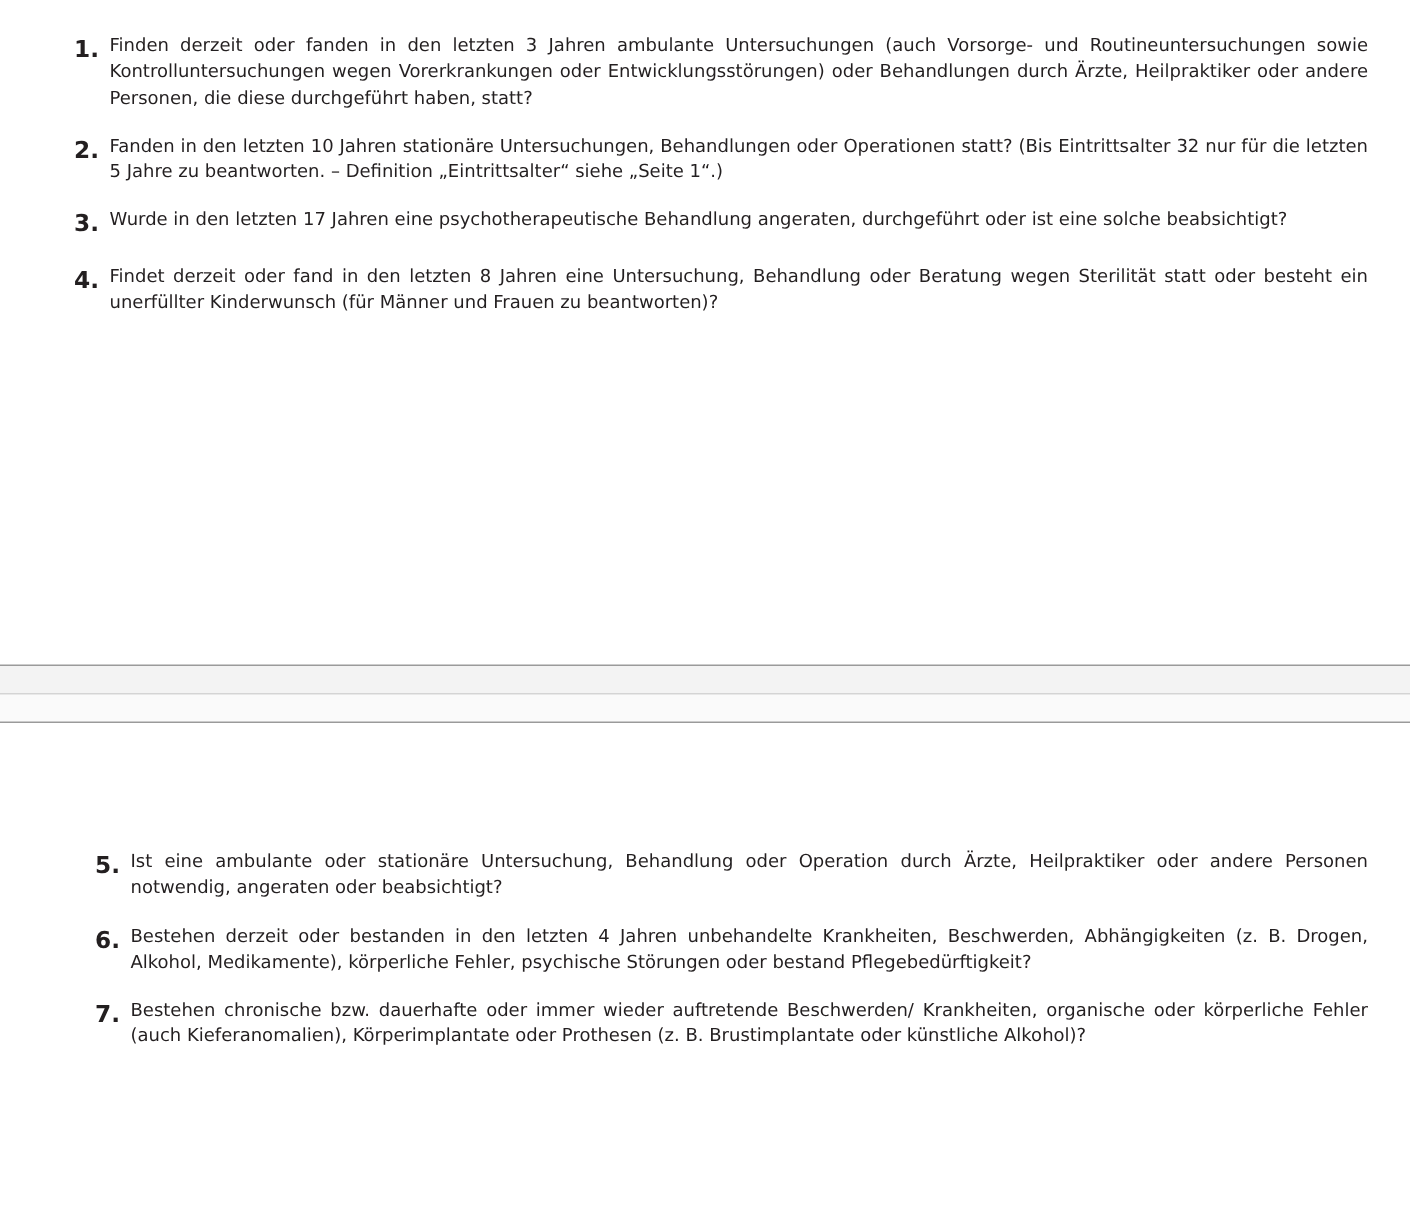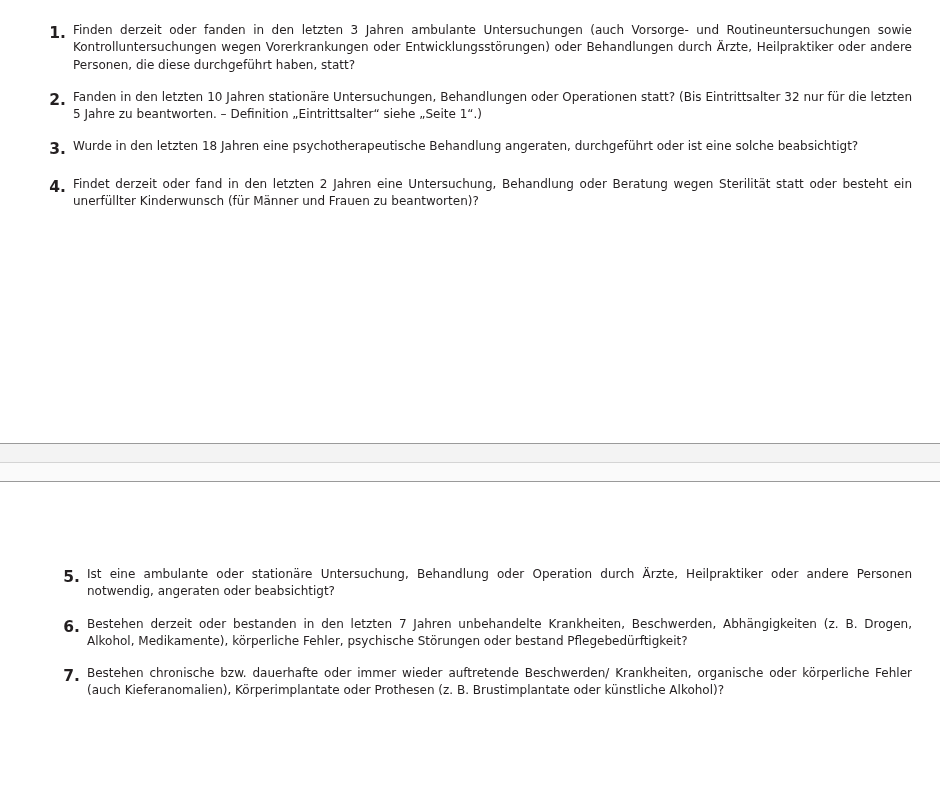--- a/index.html
+++ b/index.html
@@ -100,46 +100,46 @@
       <div class="qtext">Finden derzeit oder fanden in den letzten 3 Jahren ambulante Untersuchungen (auch Vorsorge- und Routineuntersuchungen sowie Kontrolluntersuchungen wegen Vorerkrankungen oder Entwicklungsstörungen) oder Behandlungen durch Ärzte, Heilpraktiker oder andere Personen, die diese durchgeführt haben, statt?</div>
     </div>
 
     <div class="qitem">
       <div class="qnum">2.</div>
       <div class="qtext">Fanden in den letzten 10 Jahren stationäre Untersuchungen, Behandlungen oder Operationen statt? (Bis Eintrittsalter 32 nur für die letzten 5 Jahre zu beantworten. – Definition „Eintrittsalter“ siehe „Seite 1“.)</div>
     </div>
 
     <div class="qitem">
       <div class="qnum">3.</div>
-      <div class="qtext">Wurde in den letzten 18 Jahren eine psychotherapeutische Behandlung angeraten, durchgeführt oder ist eine solche beabsichtigt?</div>
+      <div class="qtext">Wurde in den letzten 17 Jahren eine psychotherapeutische Behandlung angeraten, durchgeführt oder ist eine solche beabsichtigt?</div>
     </div>
 
     <div class="qitem">
       <div class="qnum">4.</div>
-      <div class="qtext">Findet derzeit oder fand in den letzten 2 Jahren eine Untersuchung, Behandlung oder Beratung wegen Sterilität statt oder besteht ein unerfüllter Kinderwunsch (für Männer und Frauen zu beantworten)?</div>
+      <div class="qtext">Findet derzeit oder fand in den letzten 8 Jahren eine Untersuchung, Behandlung oder Beratung wegen Sterilität statt oder besteht ein unerfüllter Kinderwunsch (für Männer und Frauen zu beantworten)?</div>
     </div>
 
   </div>
 
   <div class="band"></div>
   <div class="band2"></div>
   <div class="rule rule-top"></div>
   <div class="rule rule-mid"></div>
   <div class="rule rule-bot"></div>
 
   <div class="block-b">
 
     <div class="qitem">
       <div class="qnum">5.</div>
       <div class="qtext">Ist eine ambulante oder stationäre Untersuchung, Behandlung oder Operation durch Ärzte, Heilpraktiker oder andere Personen notwendig, angeraten oder beabsichtigt?</div>
     </div>
 
     <div class="qitem">
       <div class="qnum">6.</div>
-      <div class="qtext">Bestehen derzeit oder bestanden in den letzten 7 Jahren unbehandelte Krankheiten, Beschwerden, Abhängigkeiten (z. B. Drogen, Alkohol, Medikamente), körperliche Fehler, psychische Störungen oder bestand Pflegebedürftigkeit?</div>
+      <div class="qtext">Bestehen derzeit oder bestanden in den letzten 4 Jahren unbehandelte Krankheiten, Beschwerden, Abhängigkeiten (z. B. Drogen, Alkohol, Medikamente), körperliche Fehler, psychische Störungen oder bestand Pflegebedürftigkeit?</div>
     </div>
 
     <div class="qitem">
       <div class="qnum">7.</div>
       <div class="qtext">Bestehen chronische bzw. dauerhafte oder immer wieder auftretende Beschwerden/ Krankheiten, organische oder körperliche Fehler (auch Kieferanomalien), Körperimplantate oder Prothesen (z. B. Brustimplantate oder künstliche Alkohol)?</div>
     </div>
 
   </div>
 
 </div>

